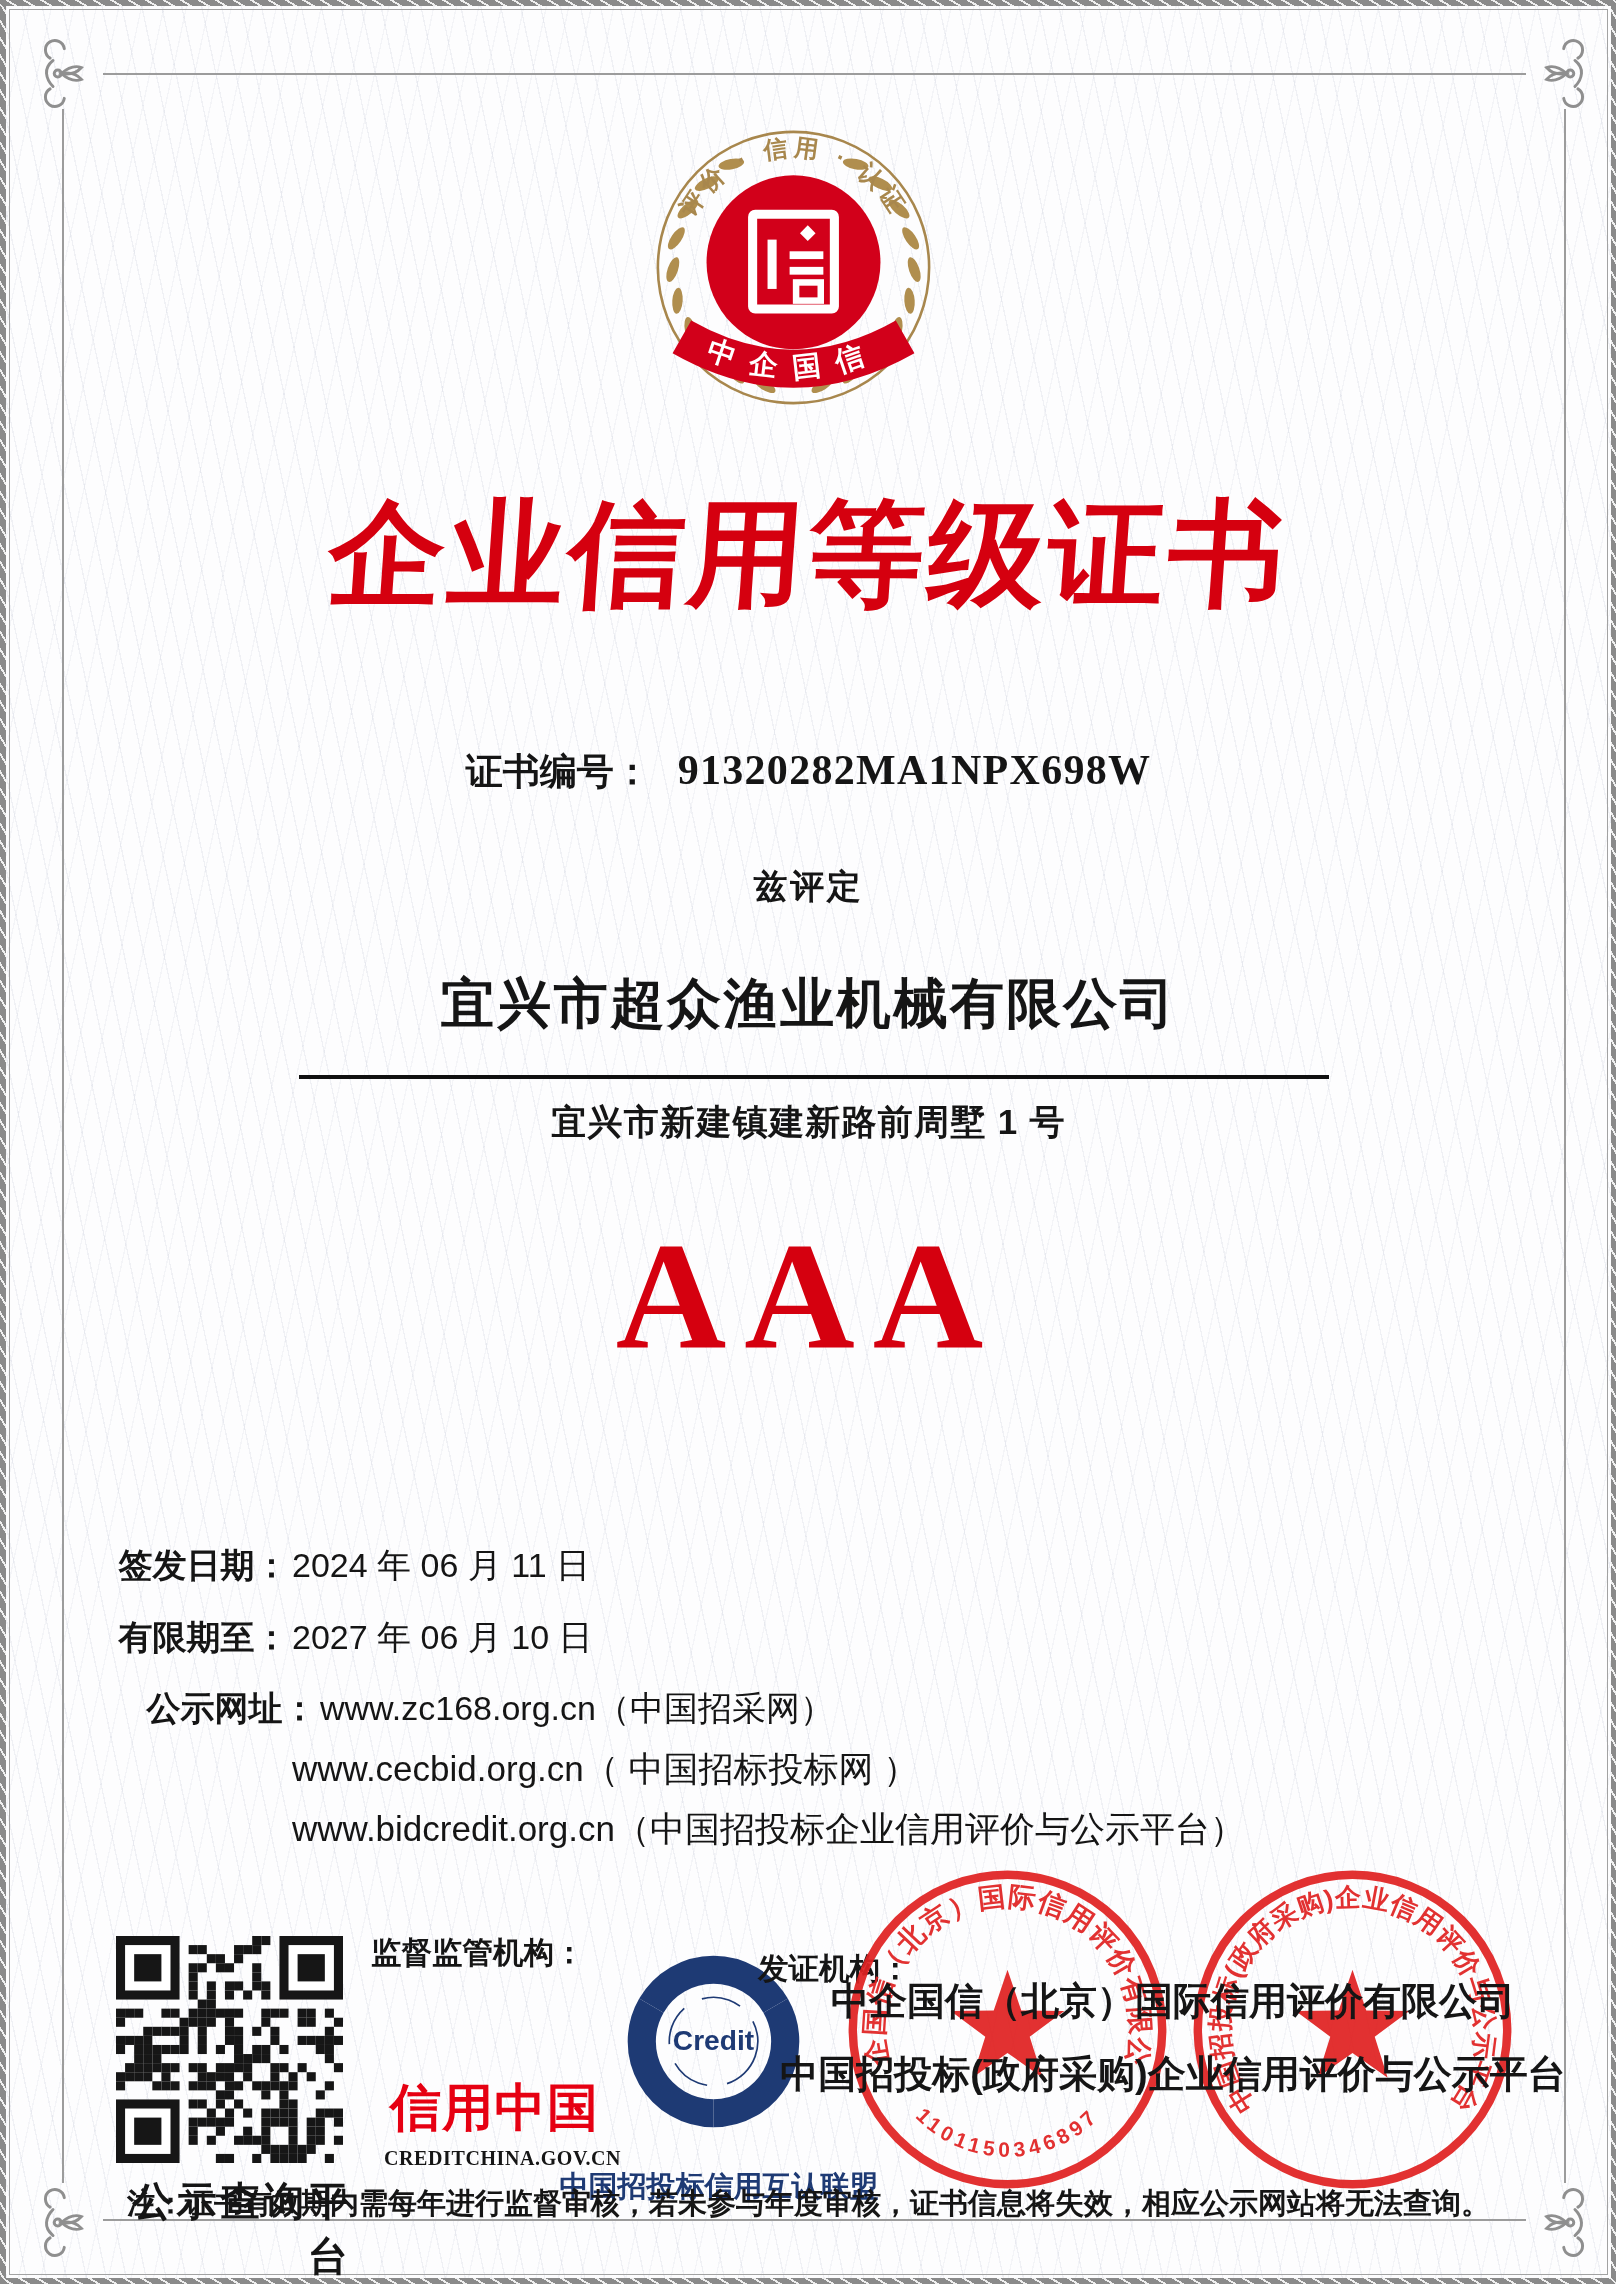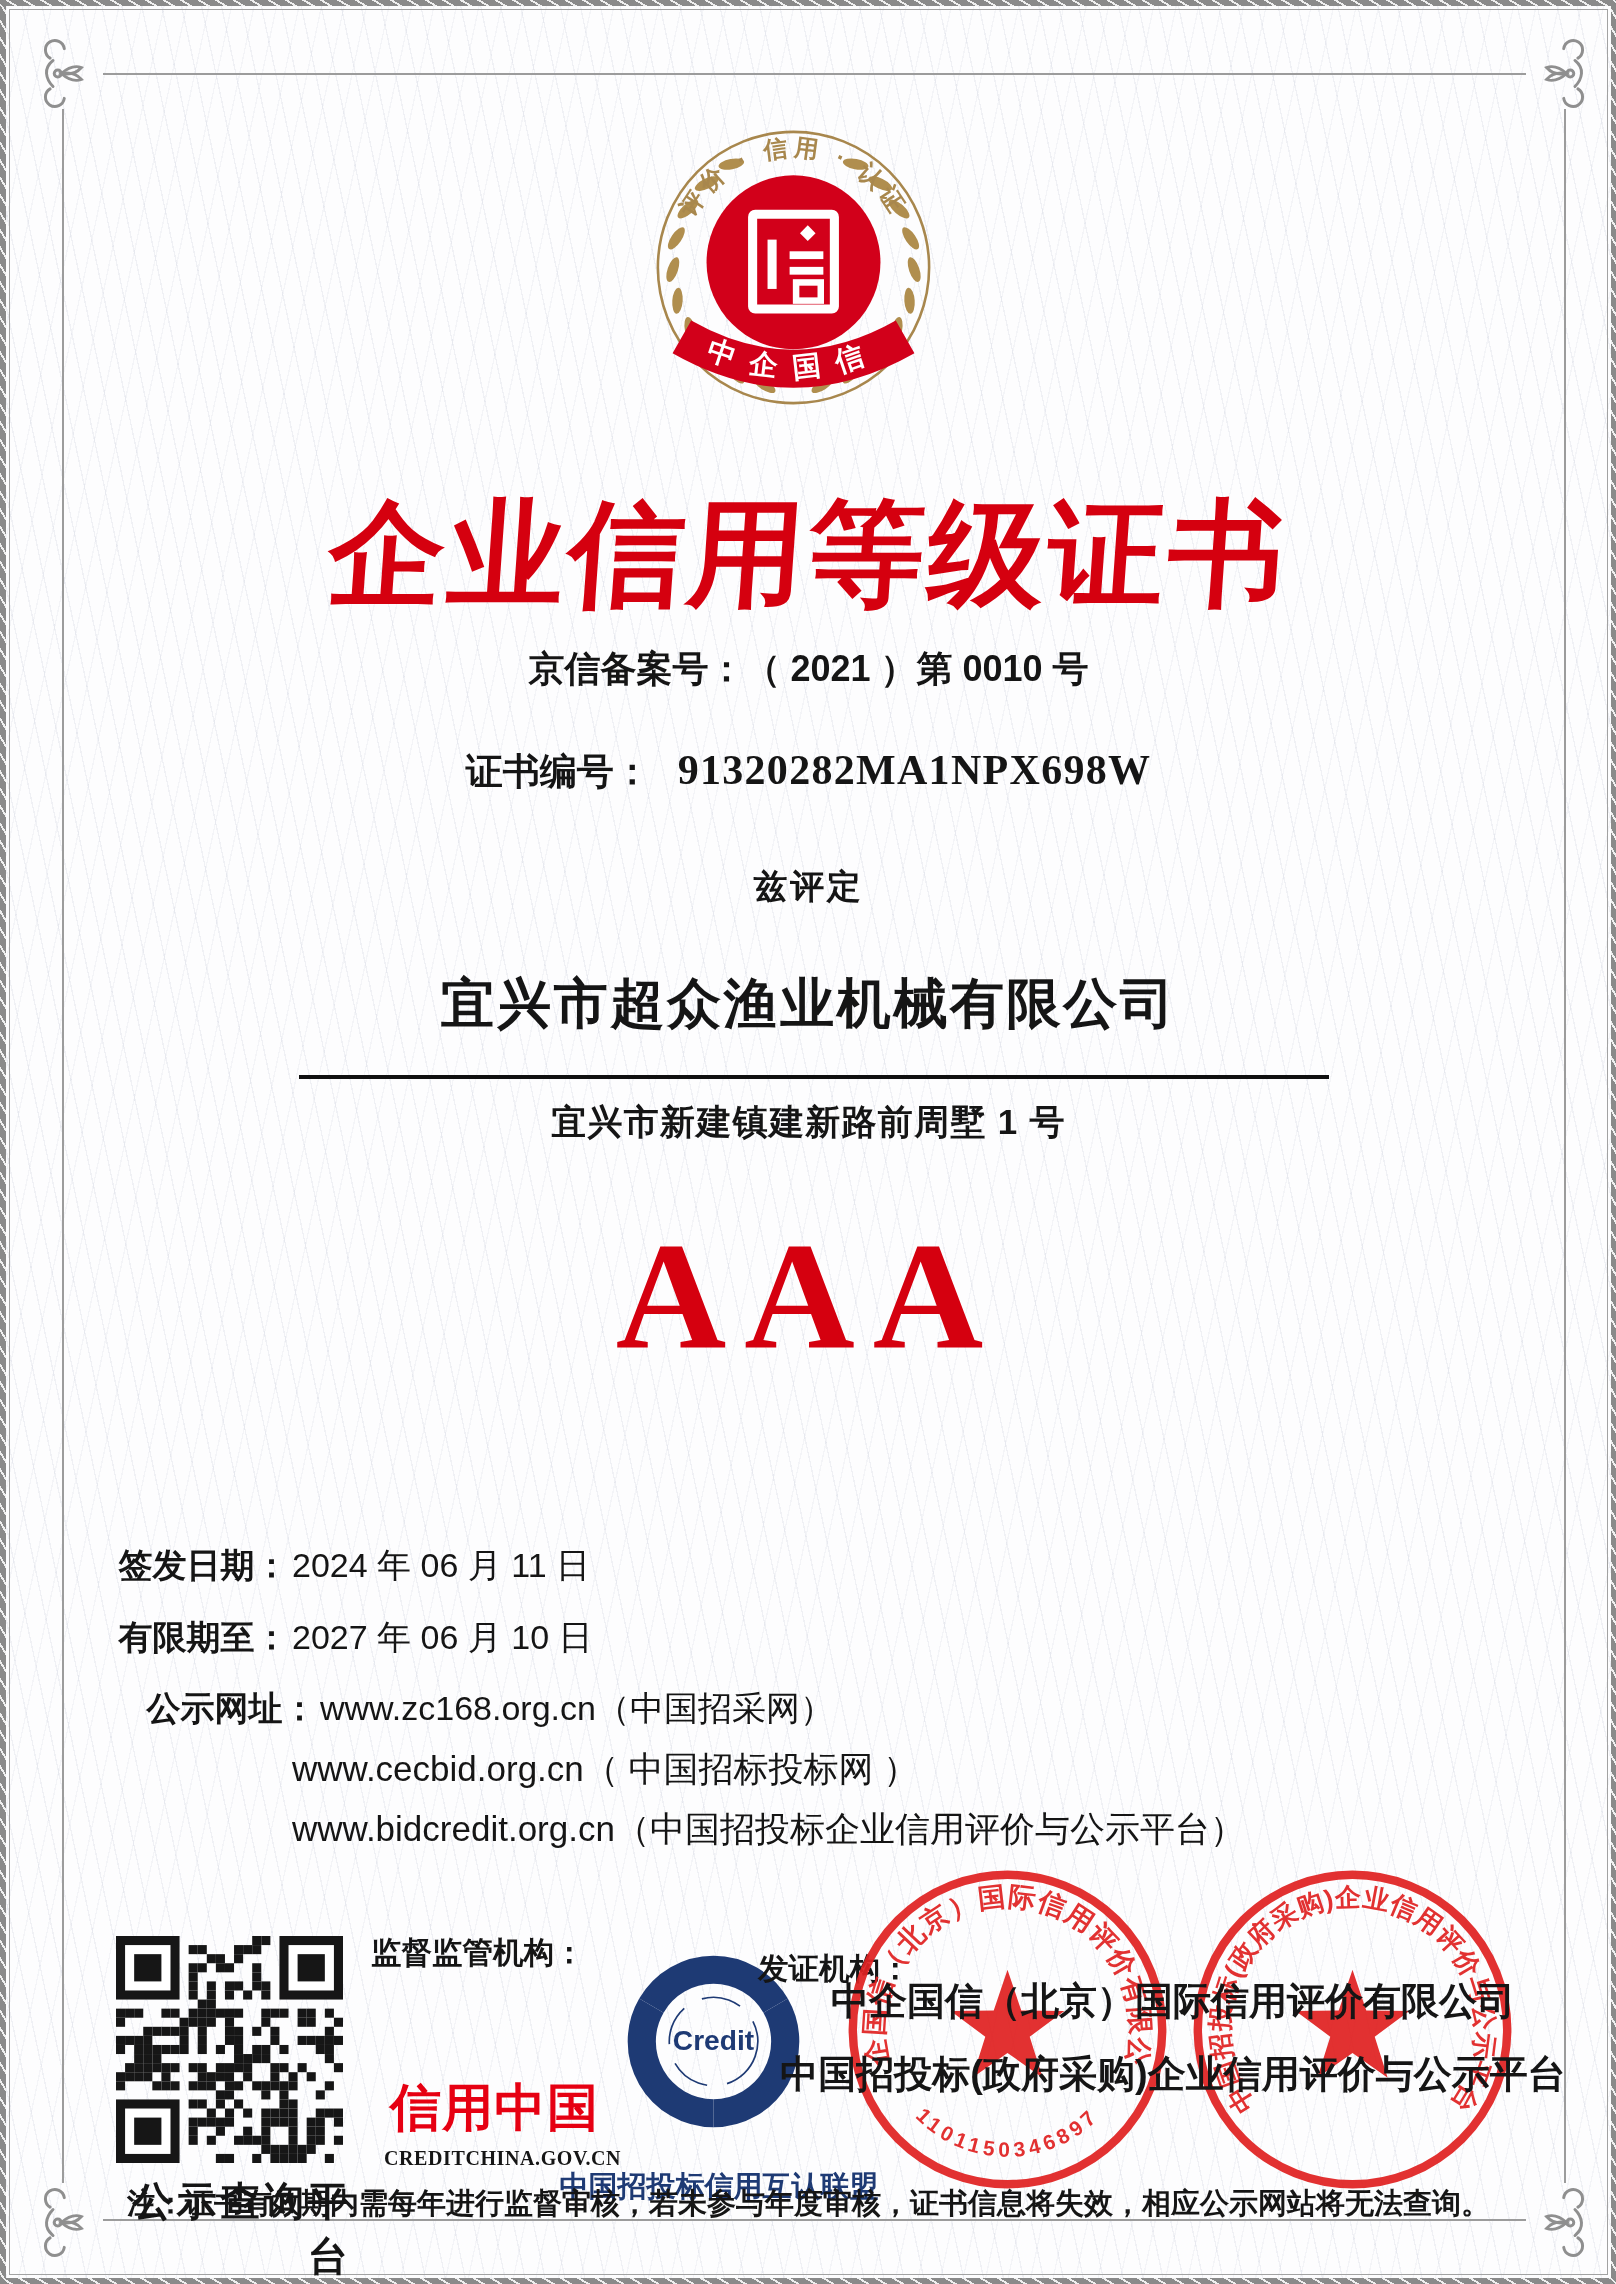--- a/index.html
+++ b/index.html
@@ -149,23 +149,20 @@
       <rect x="224" y="214" width="52" height="12"></rect>
       <rect x="234" y="238" width="38" height="28" fill="none" stroke="#ffffff" stroke-width="10"></rect>
     </g>
     <path d="M58,322 Q230,420 402,322" fill="none" stroke="#d2001a" stroke-width="58"></path>
     <text font-size="44" font-weight="700" fill="#ffffff" letter-spacing="26" text-anchor="middle">
       <textPath href="#bannerText" startOffset="50%">中企国信</textPath>
     </text>
   </svg>
 
   <div class="abs center title">企业信用等级证书</div>
-  <div class="abs center filing">
-    <span>京信备案号：</span><span>（ 2021 ）第 0010 号</span>
-  </div>
   <div class="abs certno">
     <span class="lbl">证书编号：</span>
     <span class="val serif">91320282MA1NPX698W</span>
   </div>
   <div class="abs center hereby">兹评定</div>
 
   <div class="abs center company">宜兴市超众渔业机械有限公司</div>
   <div class="abs company-underline"></div>
   <div class="abs center address">宜兴市新建镇建新路前周墅 1 号</div>
 

